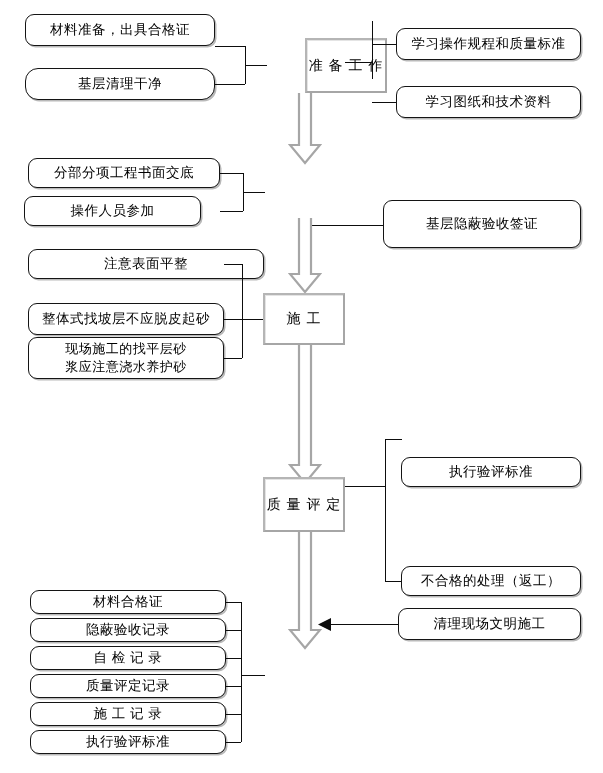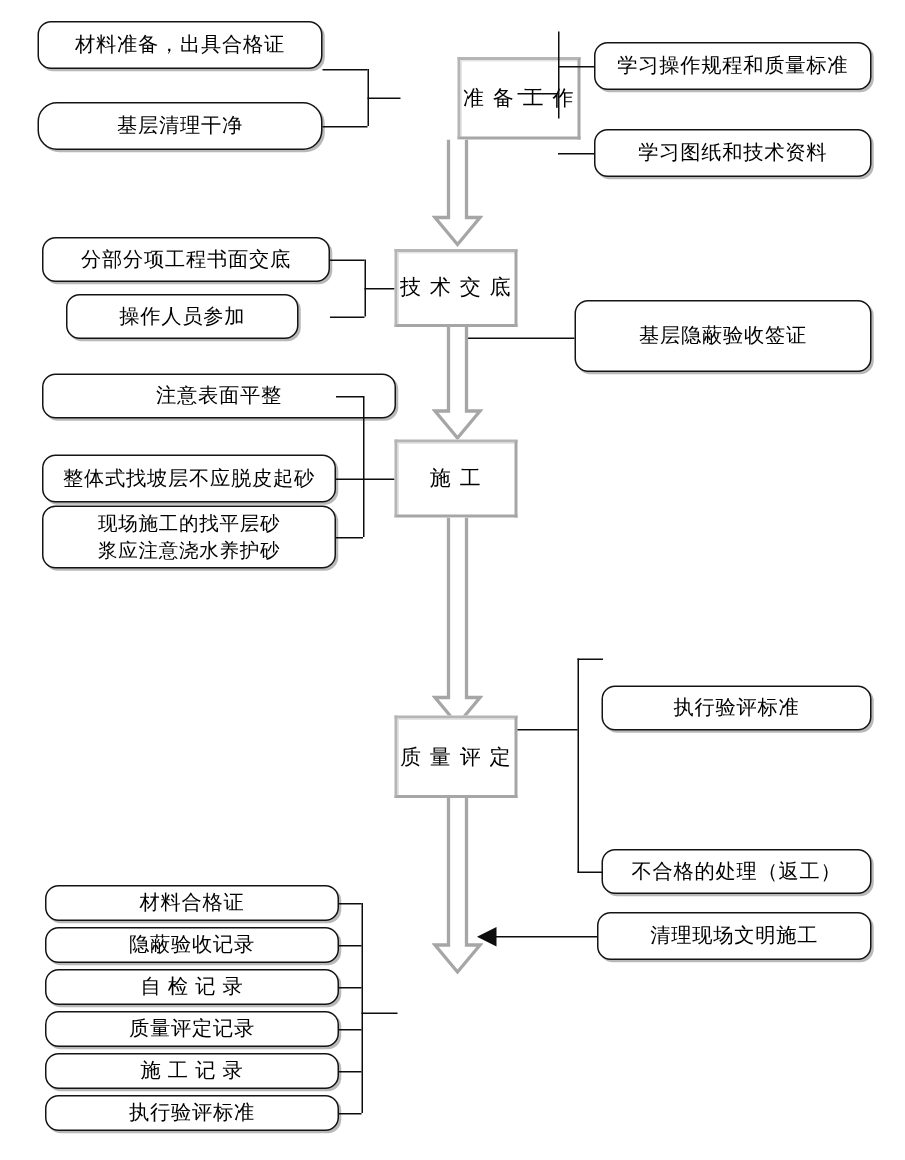--- a/index.html
+++ b/index.html
@@ -104,28 +104,27 @@
   <div class="rbox nosel" style="left:396px; top:86px; width:185px; height:32px;">学习图纸和技术资料</div>
 
   <div class="blockarrow" style="left:288px; top:93px;">
     <svg width="34" height="72" viewBox="0 0 34 72">
       <path d="M11 0 L11 52 L2 52 L17 70 L32 52 L23 52 L23 0" fill="#ffffff" stroke="#a6a6a6" stroke-width="2.2" stroke-linejoin="miter"></path>
     </svg>
   </div>
 
   <div class="rbox nosel" style="left:28px; top:158px; width:192px; height:30px;">分部分项工程书面交底</div>
 
-  <div class="rbox nosel" style="left:44px; top:196px; width:155px; height:30px;">操作人员参加</div>
+  <div class="rbox nosel" style="left:24px; top:196px; width:177px; height:30px;">操作人员参加</div>
 
   <div class="hline" style="left:220px; top:173px; width:23px;"></div>
   <div class="hline" style="left:220px; top:211px; width:23px;"></div>
   <div class="vline" style="left:243px; top:173px; height:38px;"></div>
   <div class="hline" style="left:243px; top:192px; width:22px;"></div>
 
-  <div class="pbox nosel" style="left:263px; top:166px; width:82px; height:52px;">技 术 交 底</div>
 
   <div class="hline" style="left:310px; top:225px; width:73px;"></div>
 
   <div class="rbox nosel" style="left:383px; top:200px; width:198px; height:48px;">基层隐蔽验收签证</div>
 
   <div class="blockarrow" style="left:288px; top:218px;">
     <svg width="34" height="76" viewBox="0 0 34 76">
       <path d="M11 0 L11 56 L2 56 L17 74 L32 56 L23 56 L23 0" fill="#ffffff" stroke="#a6a6a6" stroke-width="2.2" stroke-linejoin="miter"></path>
     </svg>
   </div>

